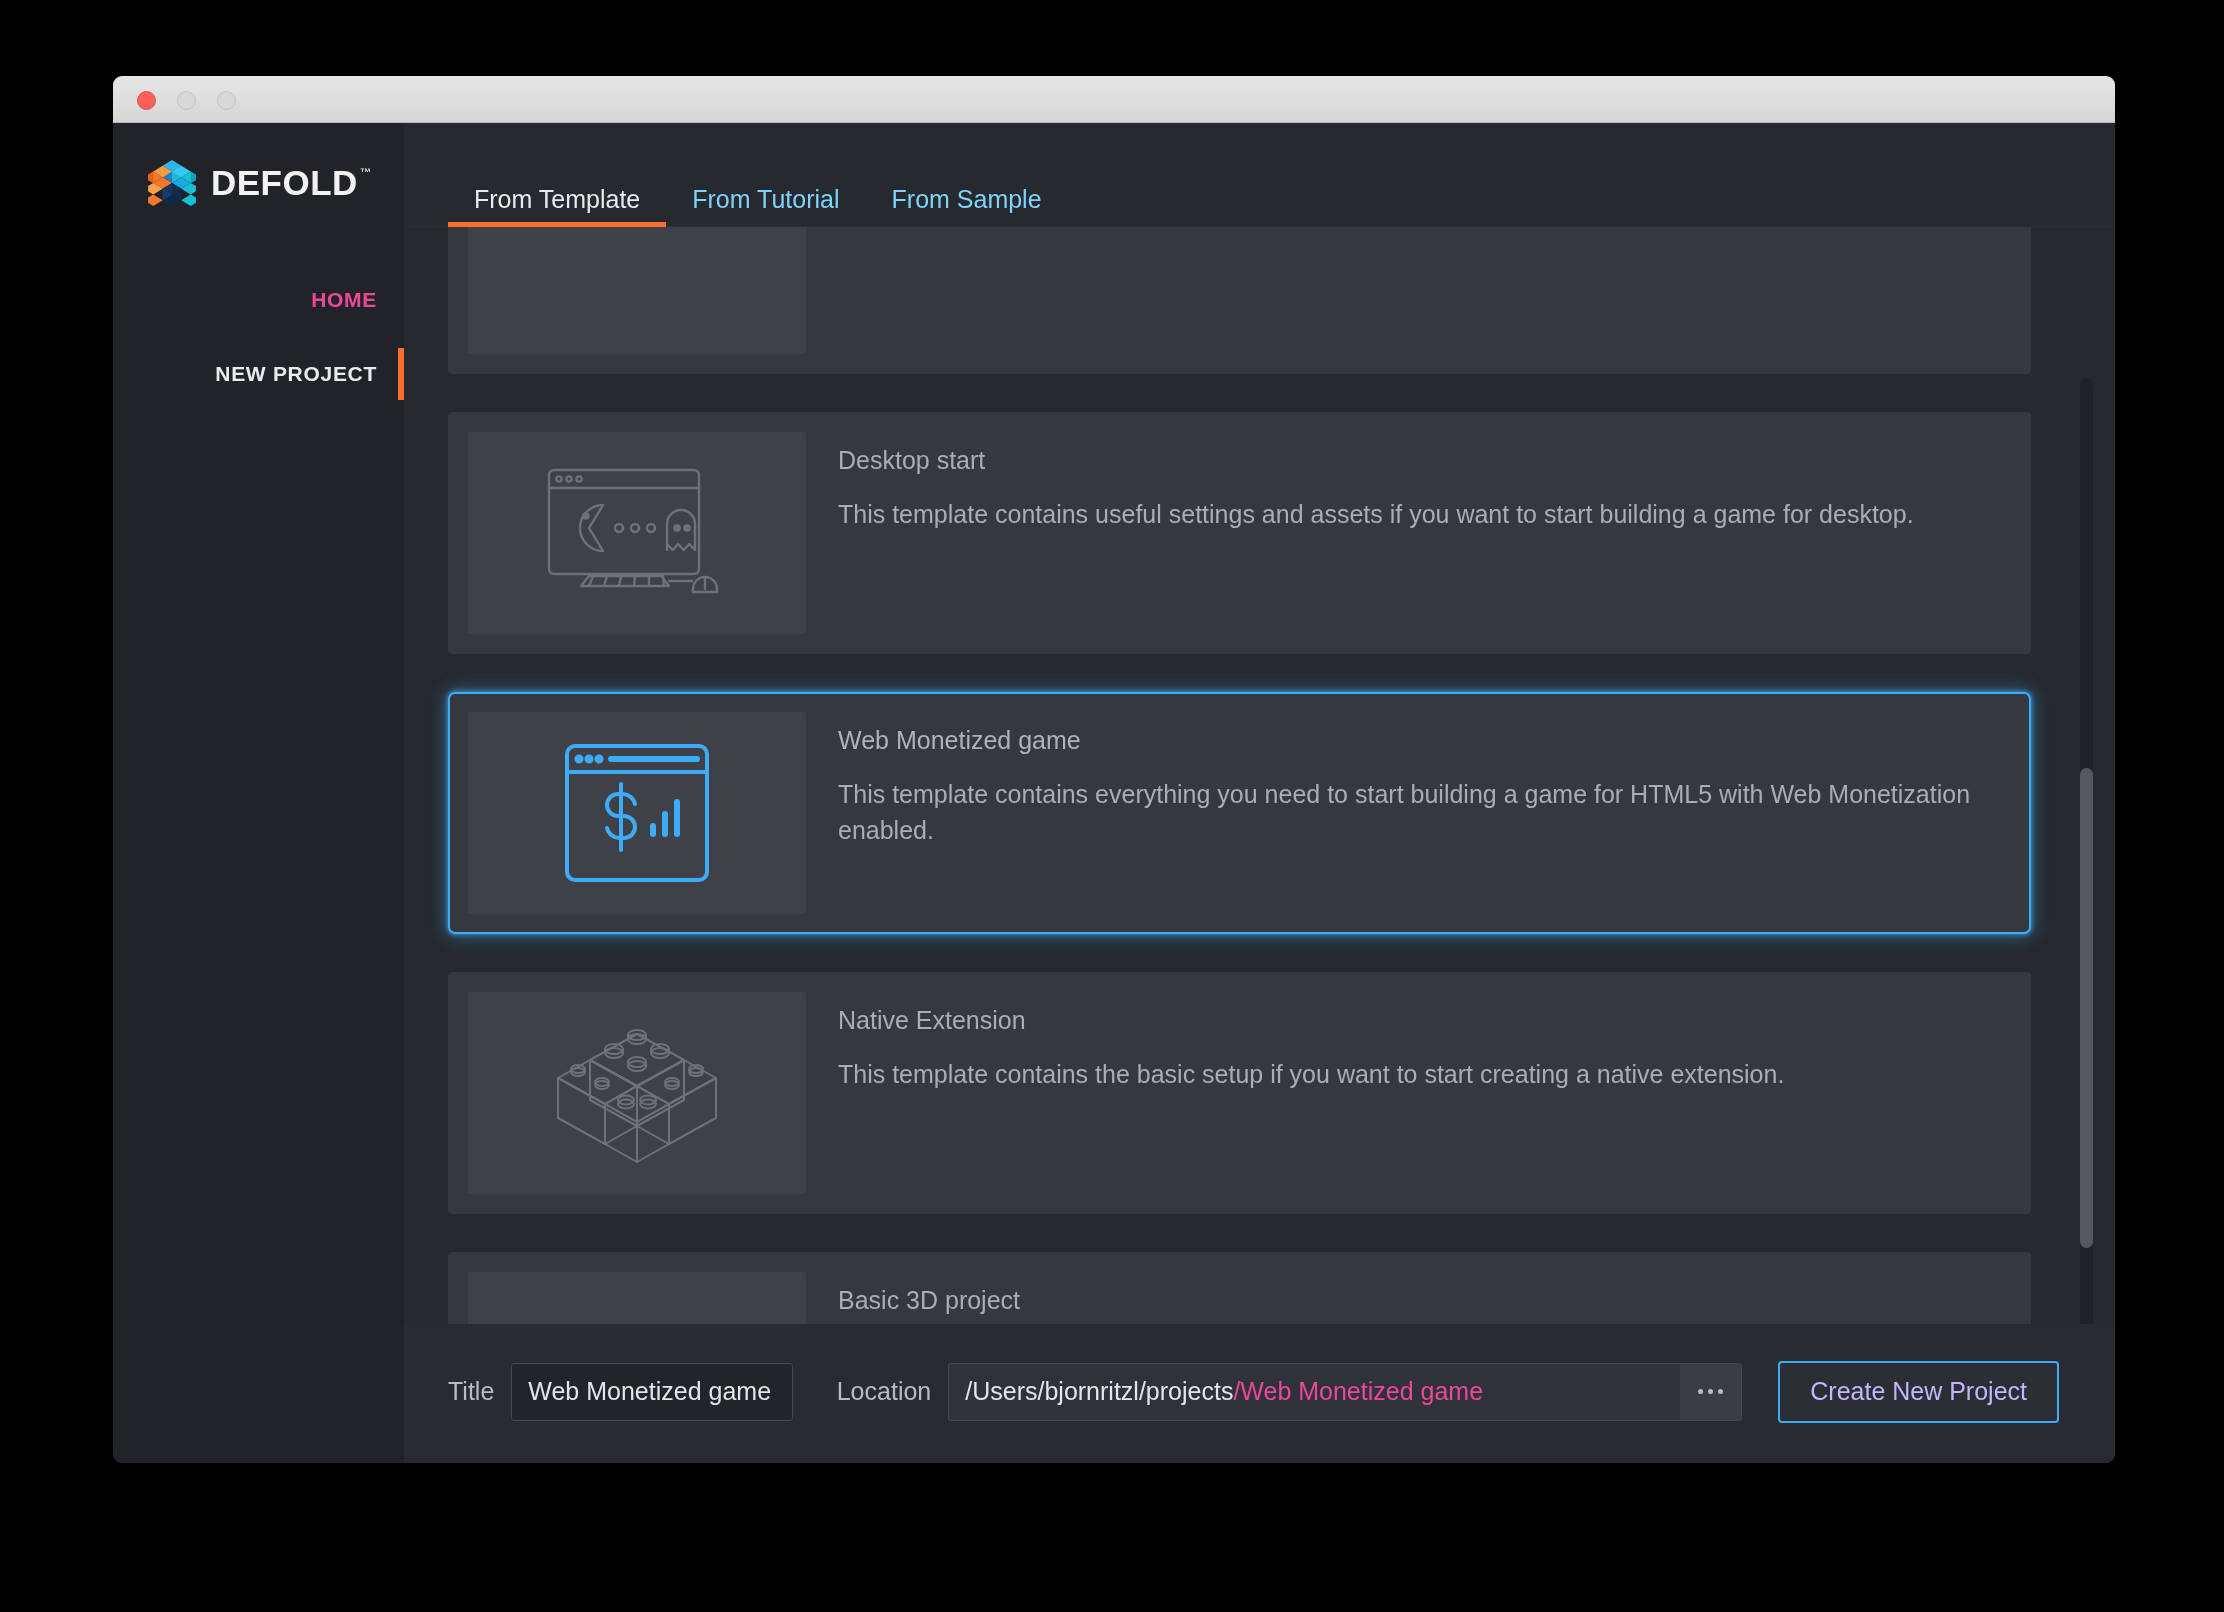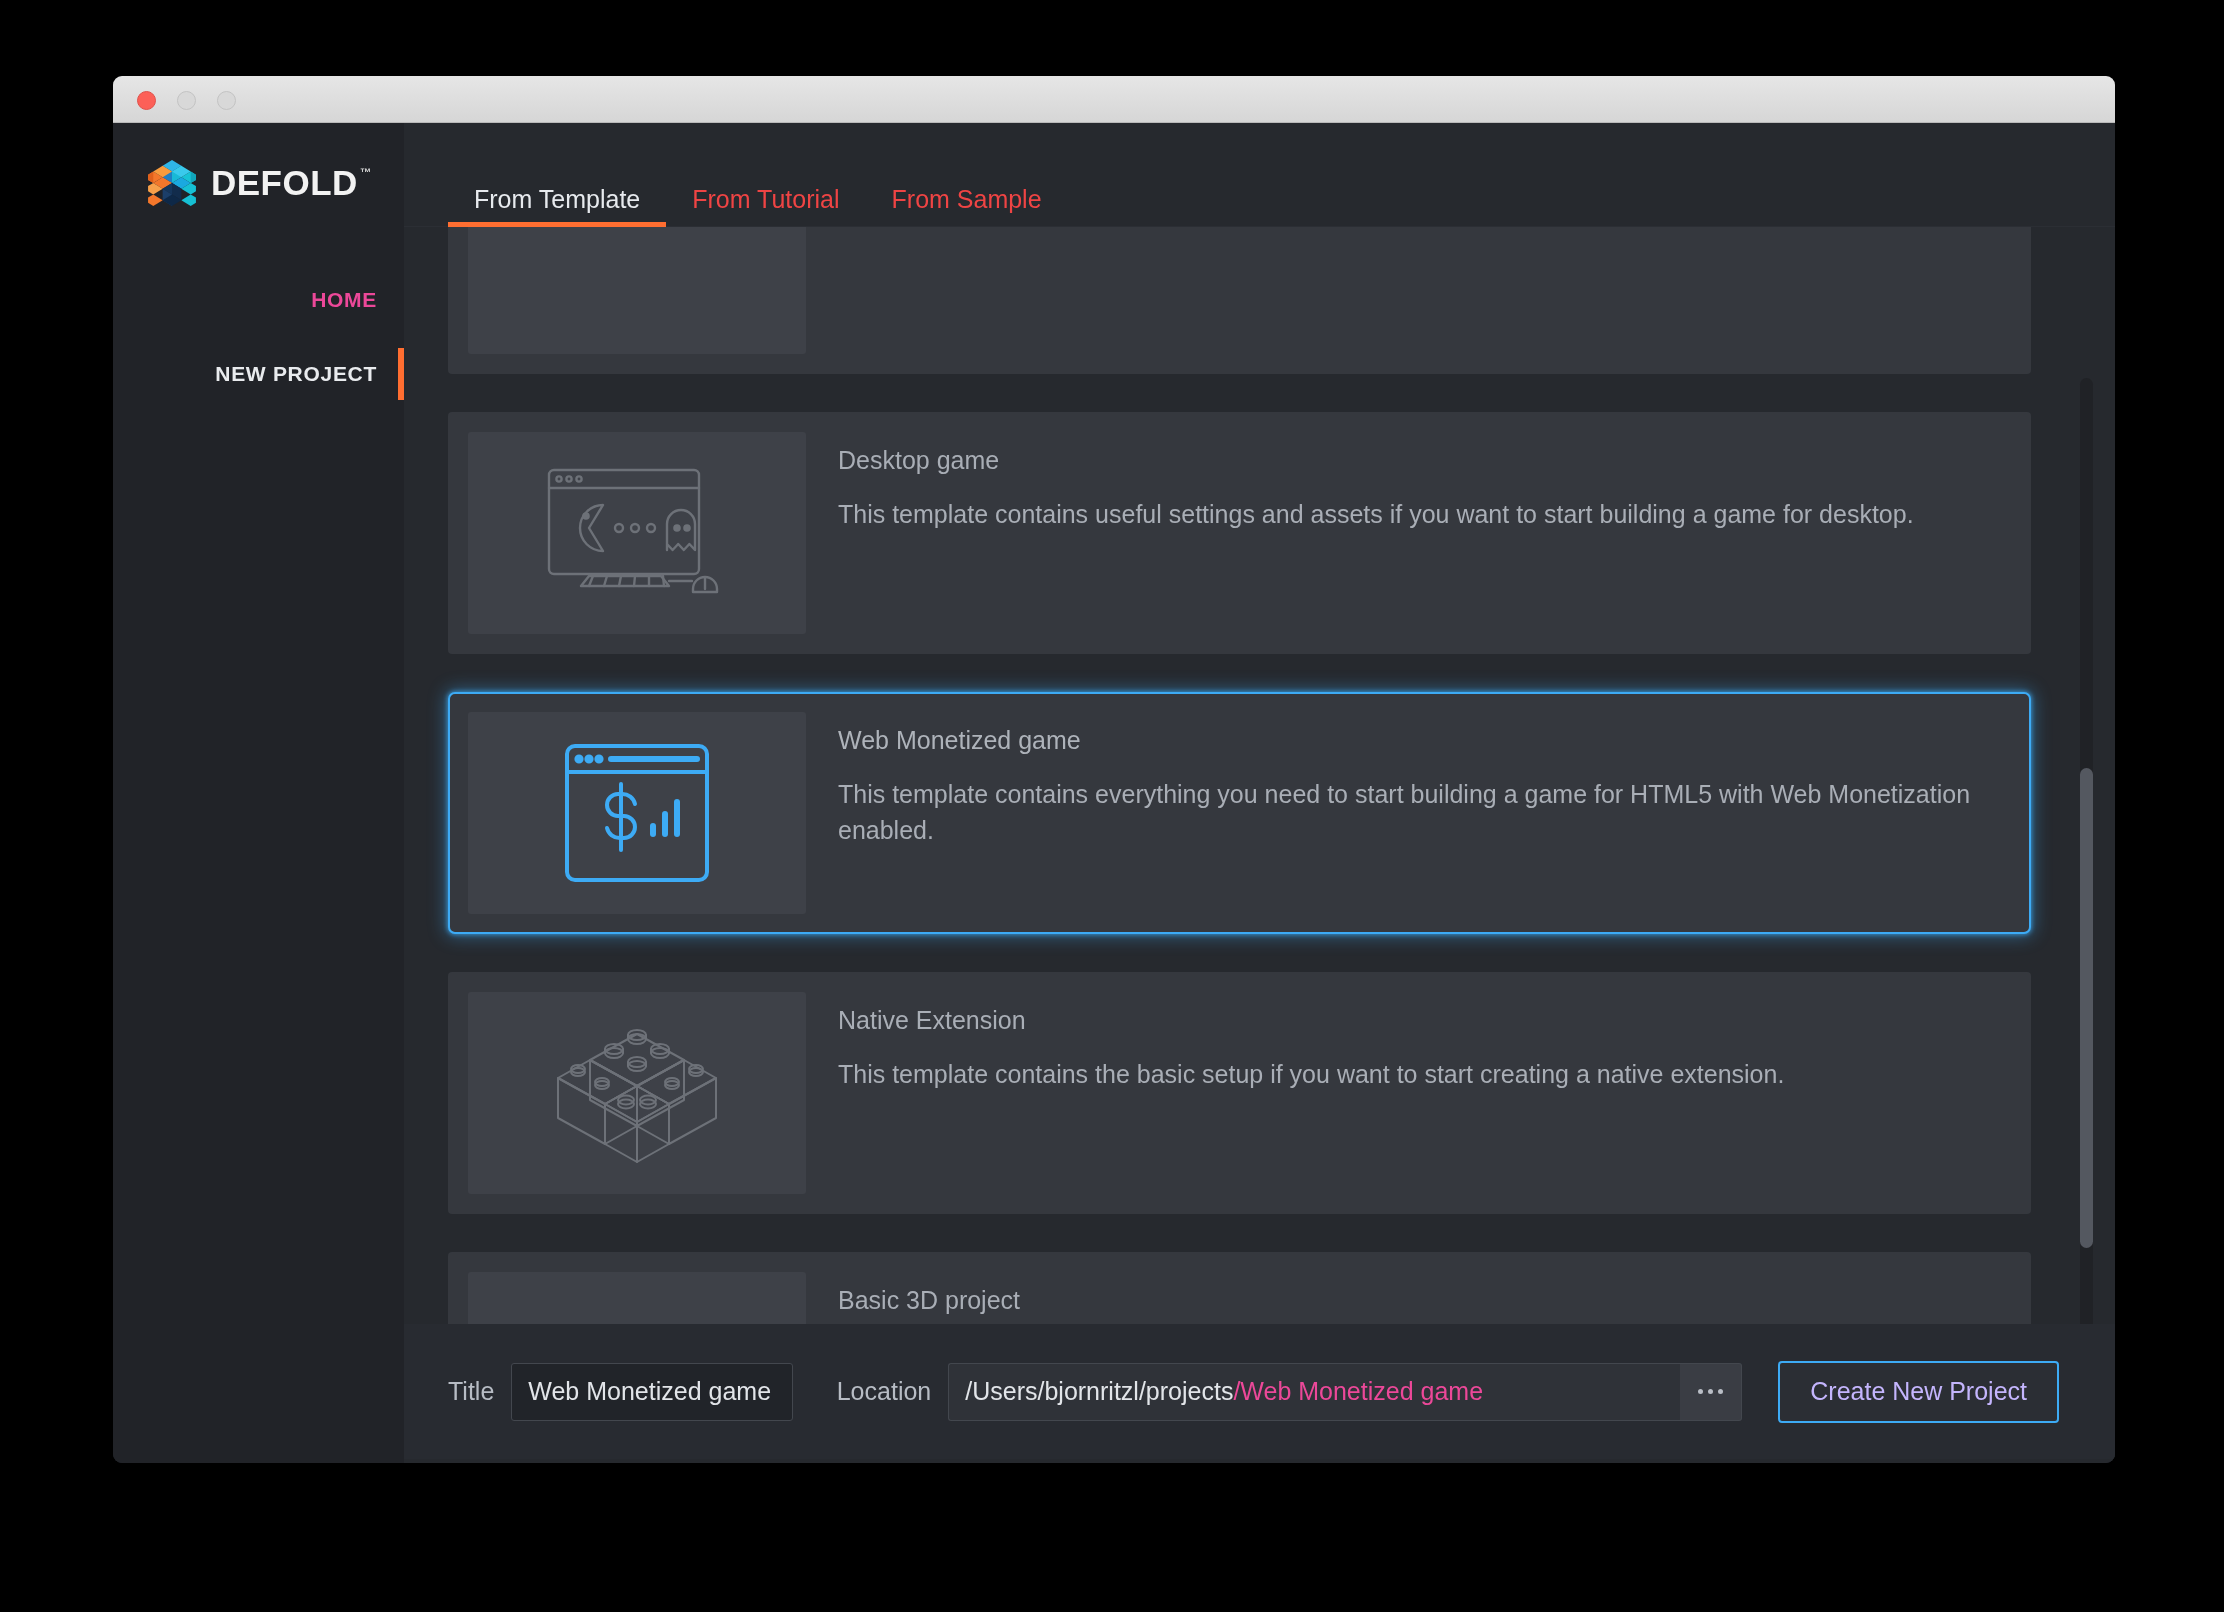--- a/index.html
+++ b/index.html
@@ -98,21 +98,21 @@
     background: #26292e;
   }
   #tabs {
     position: absolute; left: 44px; bottom: 0;
     display: flex; align-items: flex-end; gap: 0;
   }
   .tab {
     position: relative;
     padding: 0 26px 13px 26px;
     font-size: 25px;
-    color: #ef4444;
+    color: #7dd3fc;
     cursor: pointer; user-select: none;
     white-space: nowrap;
   }
   .tab:first-child { margin-left: 0; }
   .tab.active { color: #e7eaee; }
   .tab.active::after {
     content: ""; position: absolute; left: 0; right: 0; bottom: 0;
     height: 5px; background: #ff6e31;
   }
   #tab-underline-track {
@@ -360,21 +360,21 @@
                     <line x1="112" y1="118" x2="112" y2="128"></line>
                     <line x1="126" y1="118" x2="127" y2="128"></line>
                     <line x1="132" y1="123" x2="155" y2="123"></line>
 
                     <path d="M156 131 a12 12 0 0 1 24 0 v3 h-24 z"></path>
                     <line x1="168" y1="120" x2="168" y2="131"></line>
                   </g>
                 </svg>
               </div>
               <div class="card-text">
-                <div class="card-title">Desktop game</div>
+                <div class="card-title">Desktop start</div>
                 <div class="card-desc">This template contains useful settings and assets if you want to start building a game for desktop.</div>
               </div>
             </div>
 
             <div class="card selected">
               <div class="thumb">
                 <svg width="160" height="150" viewBox="0 0 160 150">
                   <g fill="none" stroke="#3dabf5" stroke-width="4" stroke-linejoin="round" stroke-linecap="round">
                     <rect x="10" y="8" width="140" height="134" rx="8"></rect>
                     <line x1="10" y1="34" x2="150" y2="34"></line>

